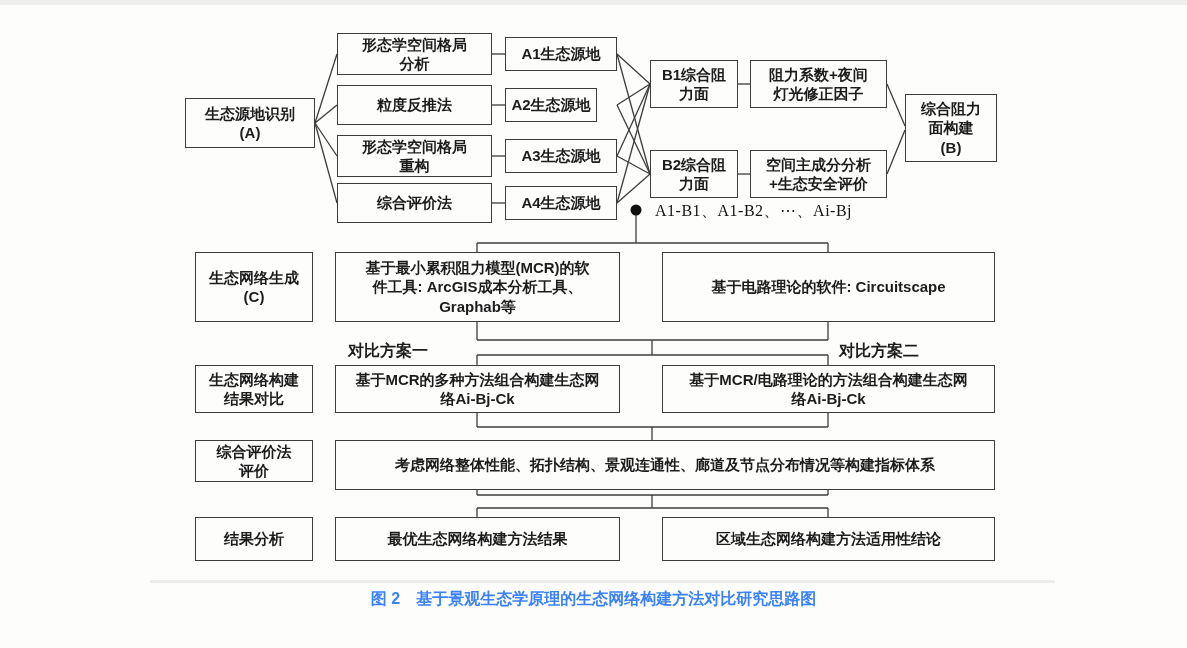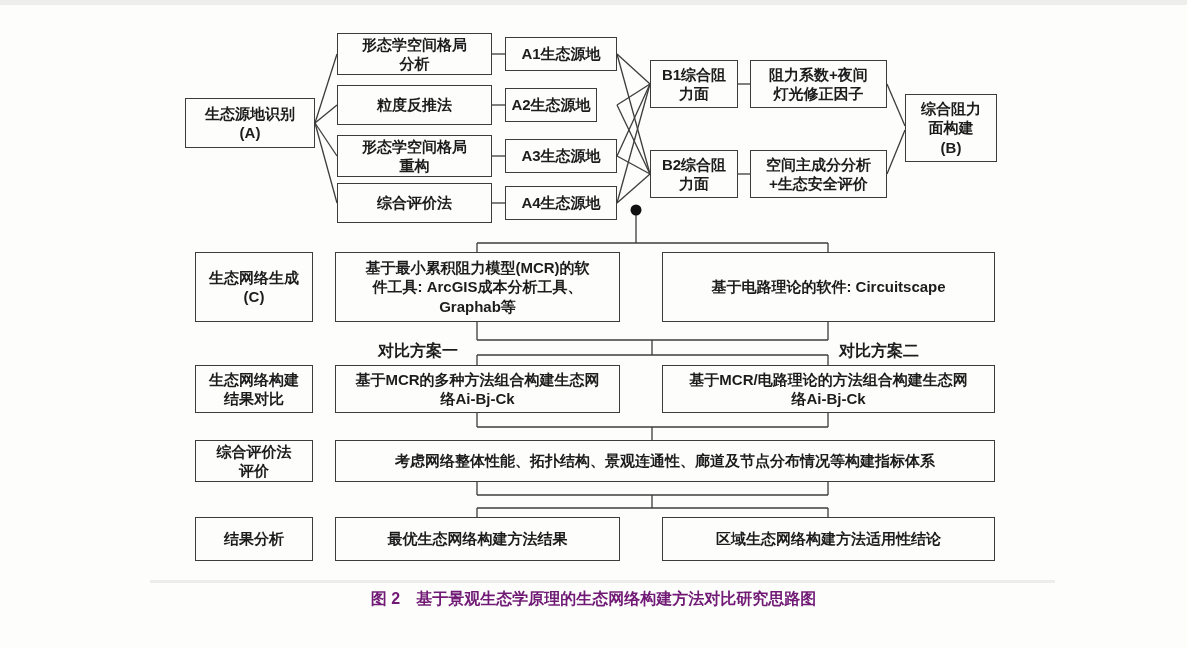--- a/index.html
+++ b/index.html
@@ -29,21 +29,21 @@
     white-space:pre-line;
   }
   .combo{
     position:absolute;z-index:2;
     font-family:"Liberation Serif","DejaVu Serif",serif;
     font-size:16px;color:#111;letter-spacing:.5px;
     white-space:nowrap;
   }
   .caption-zh{
     position:absolute;left:0;top:589px;width:1187px;z-index:2;
-    text-align:center;font-weight:bold;font-size:16px;color:#701a75;
+    text-align:center;font-weight:bold;font-size:16px;color:#3b82f6;
   }
   .caption-en{
     position:absolute;left:0;top:621px;width:1187px;z-index:2;
     text-align:center;font-weight:bold;font-size:15.5px;color:#111;
     font-family:"Liberation Serif","DejaVu Serif",serif;
   }
   .streak{position:absolute;z-index:0;background:#e2e2e0;}
 </style>
 </head>
 <body>
@@ -132,41 +132,42 @@
 
   <div class="box" style="left:750px;top:60px;width:137px;height:48px">阻力系数+夜间
 灯光修正因子</div>
   <div class="box" style="left:750px;top:150px;width:137px;height:48px">空间主成分分析
 +生态安全评价</div>
 
   <div class="box" style="left:905px;top:94px;width:92px;height:68px">综合阻力
 面构建
 (B)</div>
 
+  <div class="combo" style="left:655px;top:201px">A1-B1、A1-B2、⋯、Ai-Bj</div>
 
   <div class="box" style="left:195px;top:252px;width:118px;height:70px">生态网络生成
 (C)</div>
   <div class="box" style="left:335px;top:252px;width:285px;height:70px">基于最小累积阻力模型(MCR)的软
 件工具: ArcGIS成本分析工具、
 Graphab等</div>
   <div class="box" style="left:662px;top:252px;width:333px;height:70px">基于电路理论的软件: Circuitscape</div>
 
-  <div class="lbl" style="left:348px;top:341px;width:110px;text-align:right">对比方案一</div>
+  <div class="lbl" style="left:348px;top:341px;width:110px;text-align:left">对比方案一</div>
   <div class="lbl" style="left:824px;top:341px;width:110px;text-align:center">对比方案二</div>
 
   <div class="box" style="left:195px;top:365px;width:118px;height:48px">生态网络构建
 结果对比</div>
   <div class="box" style="left:335px;top:365px;width:285px;height:48px">基于MCR的多种方法组合构建生态网
 络Ai-Bj-Ck</div>
   <div class="box" style="left:662px;top:365px;width:333px;height:48px">基于MCR/电路理论的方法组合构建生态网
 络Ai-Bj-Ck</div>
 
   <div class="box" style="left:195px;top:440px;width:118px;height:42px">综合评价法
 评价</div>
-  <div class="box" style="left:335px;top:440px;width:660px;height:42px">考虑网络整体性能、拓扑结构、景观连通性、廊道及节点分布情况等构建指标体系</div>
+  <div class="box" style="left:335px;top:440px;width:660px;height:50px">考虑网络整体性能、拓扑结构、景观连通性、廊道及节点分布情况等构建指标体系</div>
 
   <div class="box" style="left:195px;top:517px;width:118px;height:44px">结果分析</div>
   <div class="box" style="left:335px;top:517px;width:285px;height:44px">最优生态网络构建方法结果</div>
   <div class="box" style="left:662px;top:517px;width:333px;height:44px">区域生态网络构建方法适用性结论</div>
 
   <div class="caption-zh">图 2　基于景观生态学原理的生态网络构建方法对比研究思路图</div>
 
 </div>
 
 </body></html>

